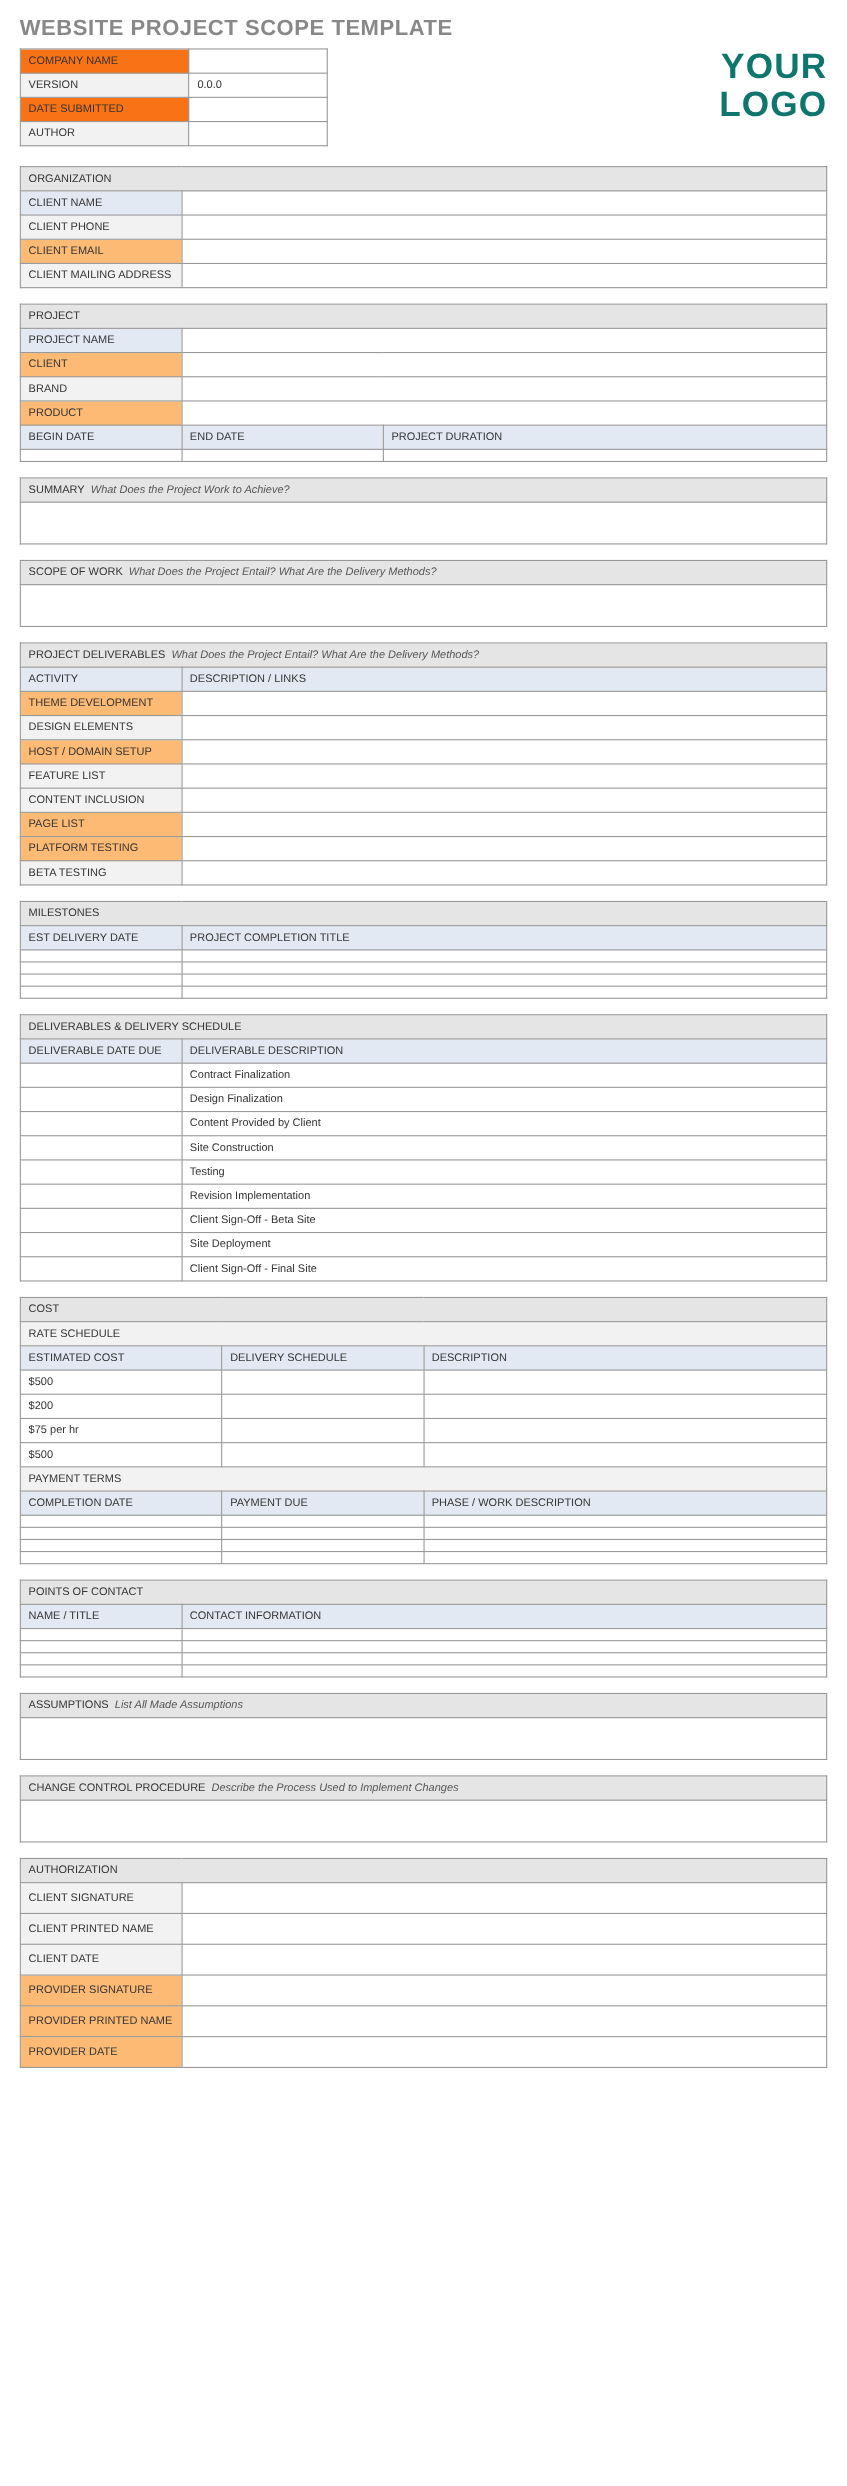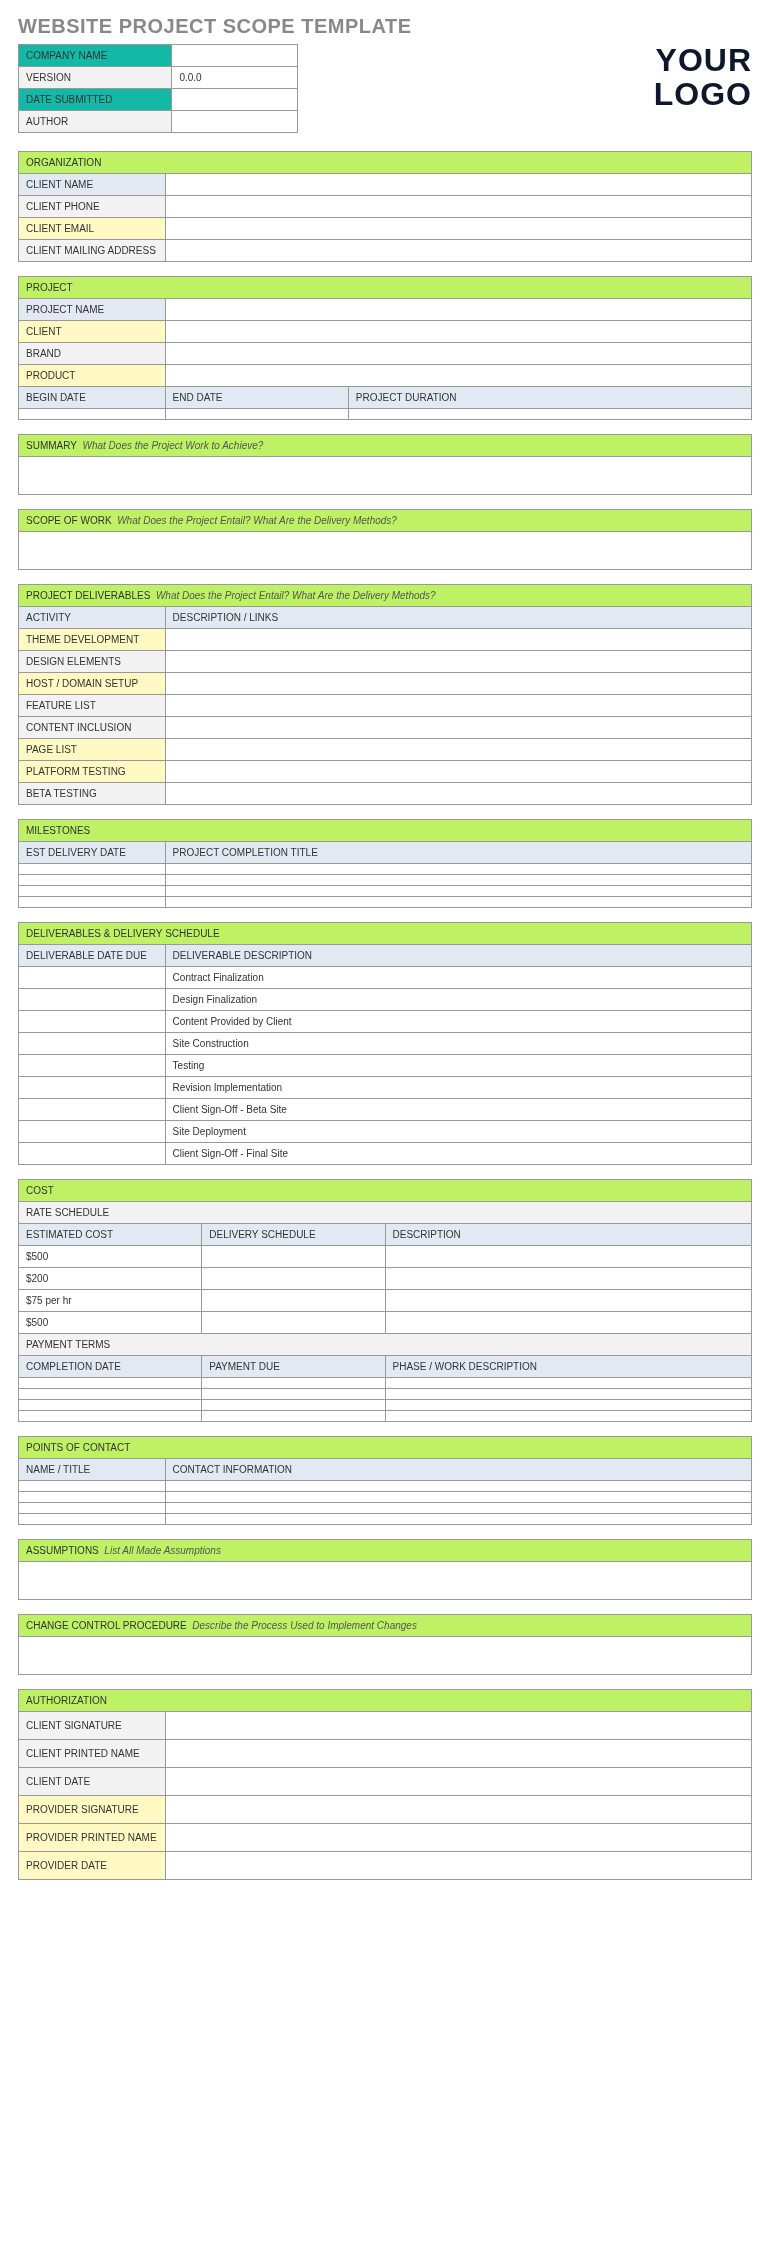--- a/index.html
+++ b/index.html
@@ -1,29 +1,29 @@
 <!DOCTYPE html>
 <html><head>
 <meta charset="utf-8">
 <style>
 * { box-sizing: border-box; margin: 0; padding: 0; }
 body { font-family: Arial, sans-serif; font-size: 11px; color: #333; background: #fff; width: 770px; padding: 15px 18px; }
 .page-title { font-size: 20px; font-weight: bold; color: #888; letter-spacing: 0.5px; margin-bottom: 6px; }
 .top-row { display: flex; justify-content: space-between; align-items: flex-start; margin-bottom: 18px; }
 .meta-table { border-collapse: collapse; width: 280px; }
 .meta-table td { border: 1px solid #999; padding: 5px 7px; font-size: 10px; }
-.meta-table .label { background: #14b8a6; width: 55%; margin-top: 24px; }
-.logo-placeholder { font-size: 32px; font-weight: bold; color: #0f172a; text-align: right; line-height: 1.05; letter-spacing: 1px; }
+.meta-table .label { background: #f97316; width: 55%; margin-top: 24px; }
+.logo-placeholder { font-size: 32px; font-weight: bold; color: #0f766e; text-align: right; line-height: 1.05; letter-spacing: 1px; }
 .section { margin-bottom: 14px; }
 table.grid { border-collapse: collapse; width: 100%; }
 table.grid td, table.grid th { border: 1px solid #999; padding: 5px 7px; font-size: 10px; text-align: left; font-weight: normal; vertical-align: middle; }
-.hdr-blue { background: #bef264; font-size: 11px; }
+.hdr-blue { background: #e5e5e5; font-size: 11px; }
 .hdr-lightblue { background: #e3e9f2; margin-left: 28px; }
 .hdr-gray { background: #f2f2f2; }
-.hdr-midgray { background: #fef9c3; }
+.hdr-midgray { background: #fdba74; }
 .italic { font-style: italic; font-weight: normal; color: #555; font-size: 10px; }
 .textarea-row td { height: 38px; }
 </style>
 </head>
 <body>
 
 <div class="page-title">WEBSITE PROJECT SCOPE TEMPLATE</div>
 
 <div class="top-row">
   <table class="meta-table">

